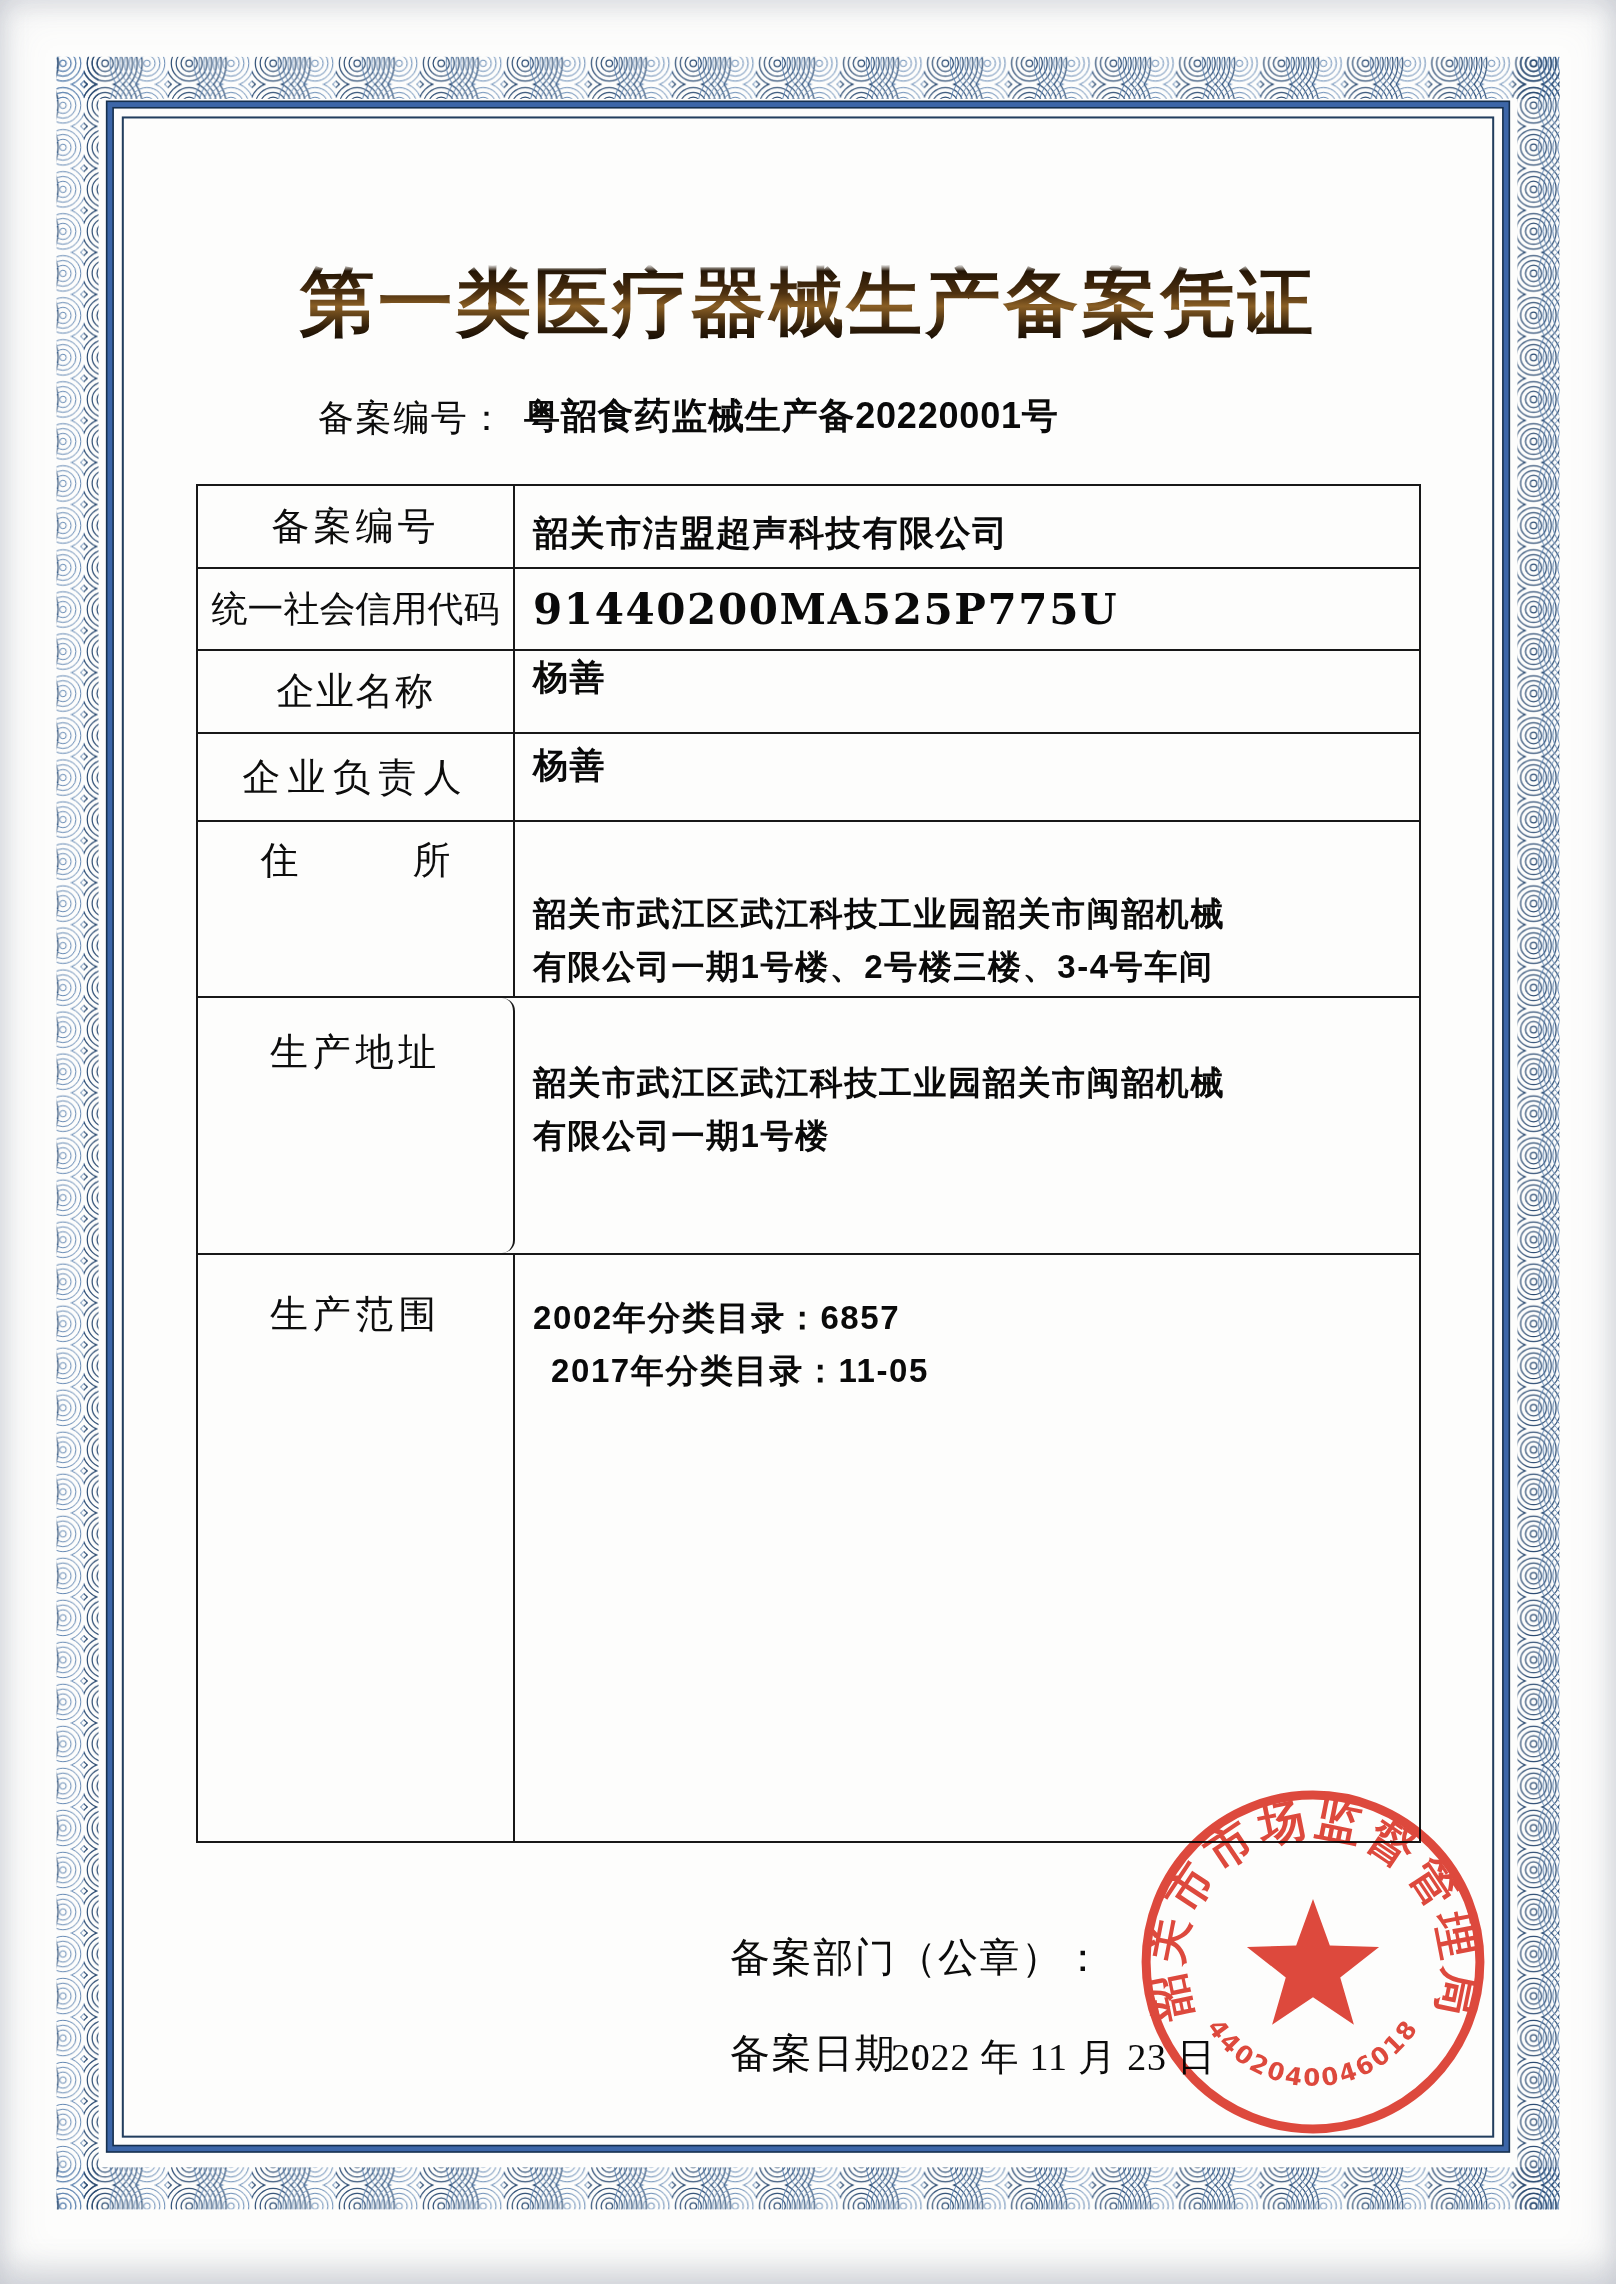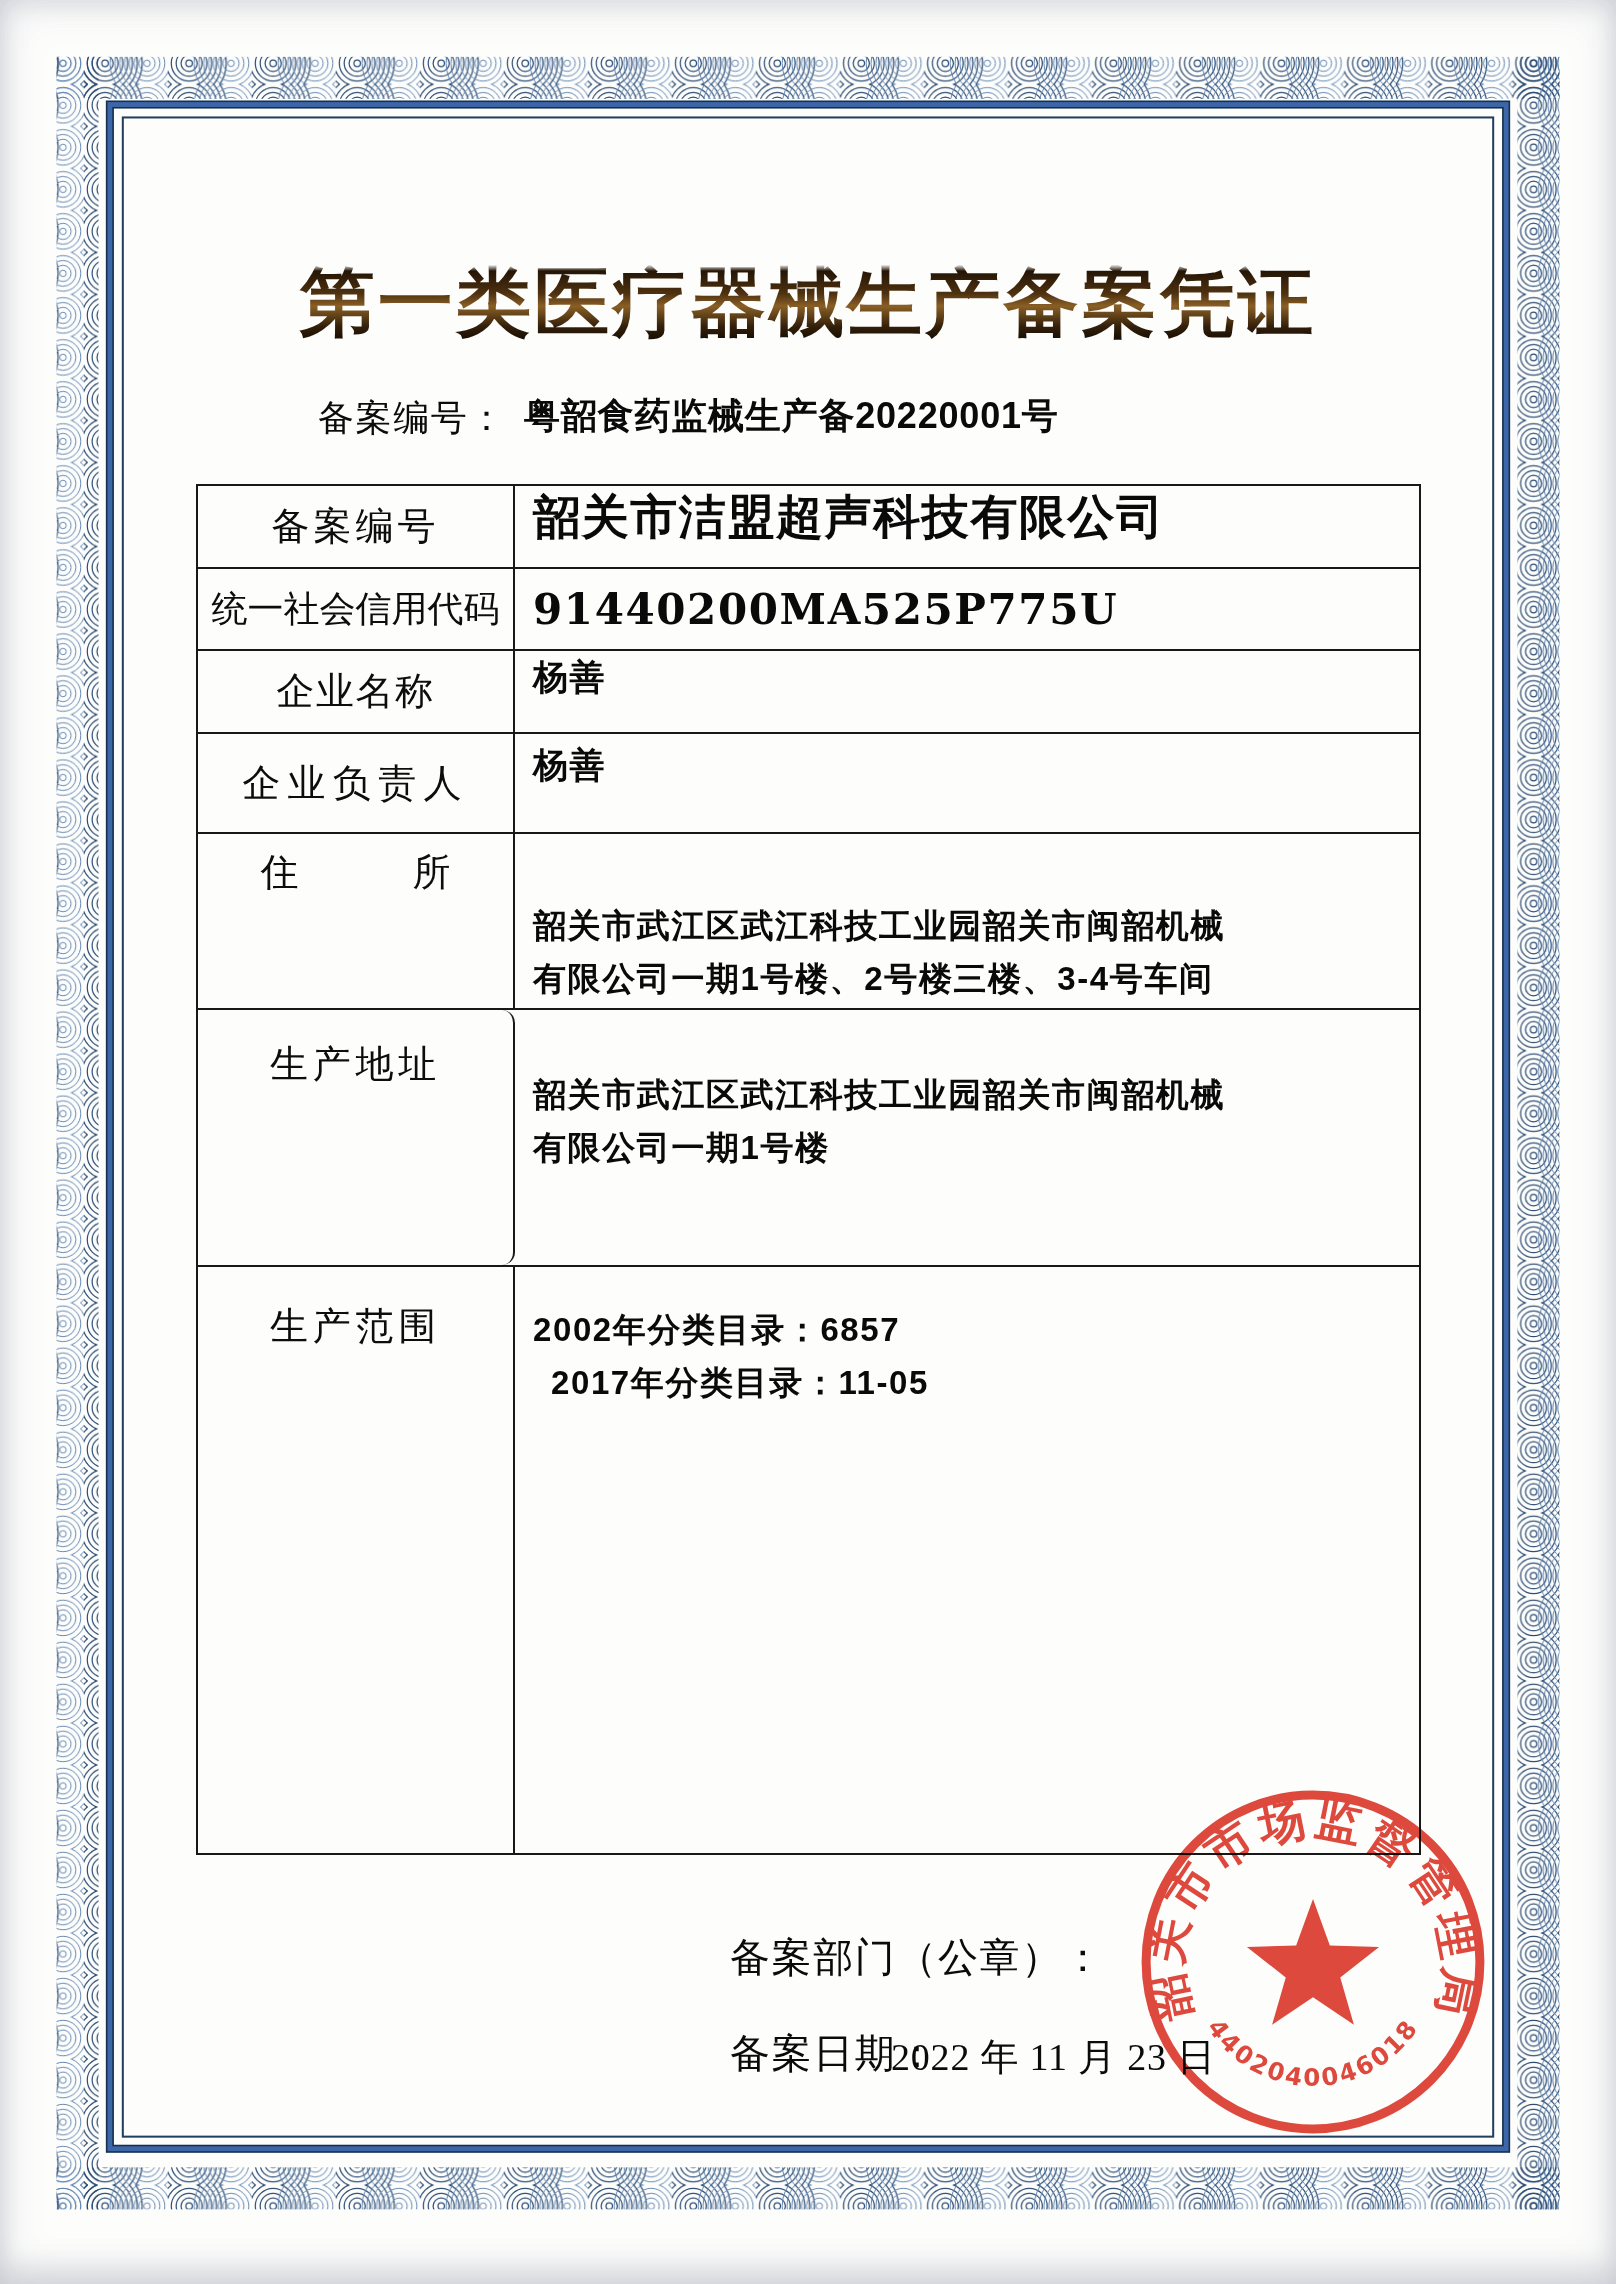--- a/index.html
+++ b/index.html
@@ -35,39 +35,39 @@
   .filing-label{font-size:36px;letter-spacing:1.6px;color:#0c0c0c;font-family:"Liberation Serif",serif;}
   .filing-value{font-size:36px;font-weight:700;letter-spacing:0.8px;color:#0a0a0a;margin-left:18px;margin-top:-2.4px;font-family:"Liberation Sans",sans-serif;}
   
   .cert-table{
     position:absolute;left:196px;top:484px;width:1225px;
     border:2.4px solid #181818;box-sizing:border-box;
     background:transparent;
   }
   .row{display:flex;border-bottom:2.4px solid #181818;box-sizing:border-box;}
   .row:last-child{border-bottom:none;}
-  .h1{height:83px}.h2{height:82px}.h3{height:83px}.h4{height:100px}
+  .h1{height:83px}.h2{height:82px}.h3{height:83px}.h4{height:88px}
   .h5{height:176px}.h6{height:257px}.h7{height:586px}
   .cell-label{
     width:317px;flex:0 0 317px;border-right:2.4px solid #181818;box-sizing:border-box;
     display:flex;justify-content:center;align-items:center;
     font-family:"Liberation Serif",serif;font-size:38px;color:#0d0d0d;
   }
   .r1 .cell-label{letter-spacing:4px;}
   .r2 .cell-label{font-size:36px;letter-spacing:0;}
   .r3 .cell-label{letter-spacing:1.6px;}
   .r4 .cell-label{letter-spacing:7.3px;}
   .r5 .cell-label{align-items:flex-start;padding-top:13px;}
   .r6 .cell-label{align-items:flex-start;padding-top:29px;letter-spacing:4.8px;border-radius:13px;}
   .r7 .cell-label{align-items:flex-start;padding-top:34px;letter-spacing:4.8px;}
   .cell-value{
     flex:1;box-sizing:border-box;padding-left:18px;
     font-family:"Liberation Sans",sans-serif;font-weight:700;color:#0a0a0a;
   }
-  .r1 .cell-value{display:flex;align-items:flex-start;padding-bottom:9.7px;font-size:47px;letter-spacing:1.6px;}
+  .r1 .cell-value{display:flex;align-items:flex-end;padding-bottom:9.7px;font-size:35px;letter-spacing:1.6px;}
   .r2 .cell-value{display:flex;align-items:center;font-size:42px;letter-spacing:1.6px;font-family:"DejaVu Serif",serif;font-weight:600;}
   .r3 .cell-value{padding-top:3.2px;font-size:35px;letter-spacing:1.6px;}
   .r4 .cell-value{padding-top:8px;font-size:35px;letter-spacing:1.6px;}
   .r5 .cell-value{padding-top:65px;}
   .r6 .cell-value{padding-top:58px;}
   .r7 .cell-value{padding-top:36px;}
   .vline{font-size:33px;line-height:53px;letter-spacing:1.6px;white-space:nowrap;}
   .r7 .vline:nth-child(2){text-indent:18px;}
   
   .dept-line{position:absolute;left:730px;top:1930px;font-size:40px;letter-spacing:1.6px;color:#0b0b0b;font-family:"Liberation Serif",serif;}

